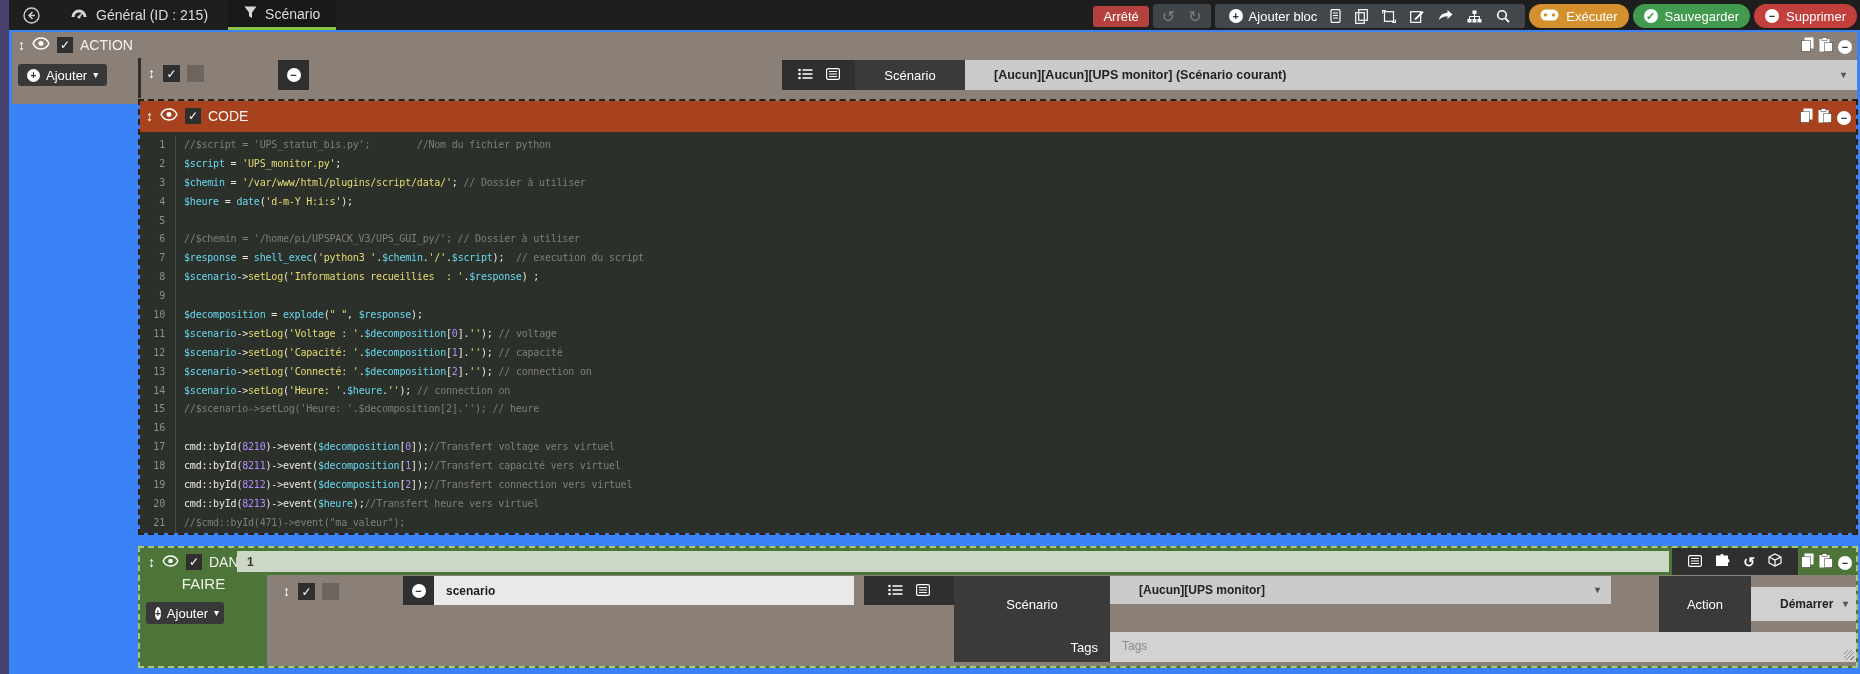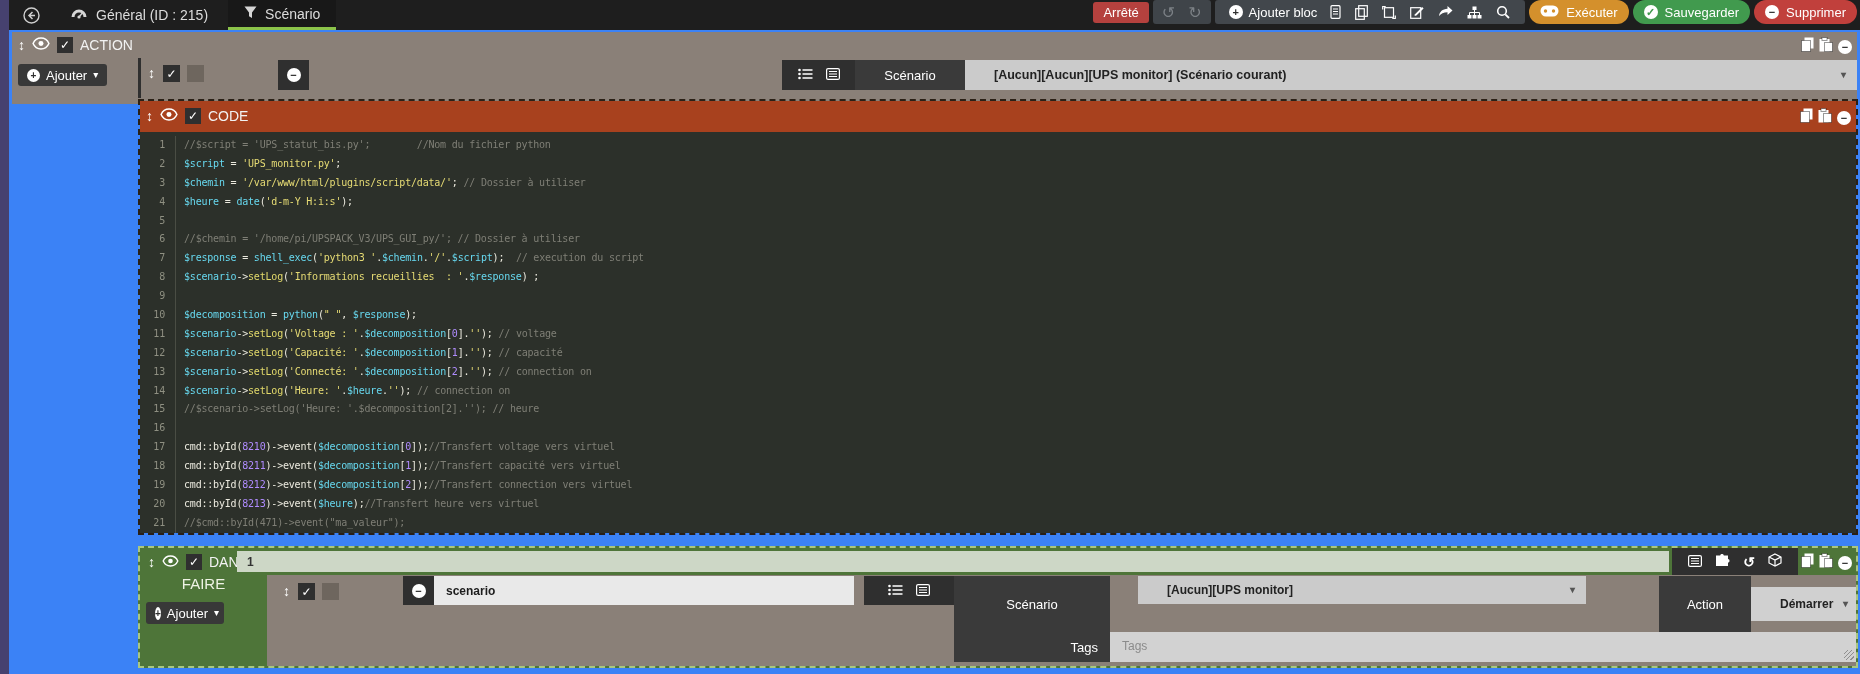--- a/index.html
+++ b/index.html
@@ -6,21 +6,21 @@
   body { background:#14101f; font-family:"Liberation Sans",sans-serif; }
   .screen { position:relative; width:1860px; height:674px; background:#3b82f6; overflow:hidden; font-family:"Liberation Sans",sans-serif; }
   .left-strip { position:absolute; left:0; top:0; width:9px; height:674px; background:#46416f; }
 
   
   .topbar { position:absolute; left:9px; top:0; width:1851px; height:30px; background:#1e1e1e; color:#dcdcdc; }
   .tb-left { position:absolute; left:0; top:0; height:30px; display:flex; align-items:center; }
   .tb-back { margin-left:14px; width:17px; height:17px; display:inline-flex; cursor:pointer; }
   .tb-tab { display:flex; align-items:center; gap:8px; height:30px; padding:0 16px; font-size:14px; margin-left:14px; cursor:pointer; }
   .tb-tab.active { background:#181818; border-bottom:3px solid #8bc34a; margin-left:4px; }
-  .tb-right { position:absolute; right:3px; top:0; height:24px; display:flex; align-items:center; gap:4px; }
+  .tb-right { position:absolute; right:3px; top:0; height:32px; display:flex; align-items:center; gap:4px; }
   .badge { height:21px; line-height:21px; padding:0 10px; border-radius:3px; background:#b5413e; color:#fff; font-size:13px; }
   .undoredo { height:24px; background:#3f4449; border-radius:3px; display:flex; align-items:center; gap:13px; padding:0 9px; color:#7c8186; font-size:16px; }
   .undoredo span { cursor:pointer; }
   .toolbar { height:24px; background:#42474c; border-radius:3px; display:flex; align-items:center; padding:0 8px; color:#fff; }
   .tb-addblock { display:flex; align-items:center; gap:6px; font-size:13px; padding:0 6px; cursor:pointer; white-space:nowrap; }
   .ticon { padding:0 7px; display:inline-flex; align-items:center; cursor:pointer; }
   .btn { height:24px; border-radius:12px; display:flex; align-items:center; gap:7px; padding:0 11px; color:#fff; font-size:13px; cursor:pointer; white-space:nowrap; }
   .btn.exec { background:#d4902c; }
   .btn.save { background:#419a4e; }
   .btn.del  { background:#c1403c; }
@@ -86,21 +86,21 @@
   .faire { text-align:center; color:#eef3e4; font-size:15px; }
   .dans-left .btn-add { position:relative; left:6px; top:10px; width:78px; }
   .dans-content { position:absolute; left:127px; top:27px; right:0; bottom:0; background:#8a8078; }
   .r2-ud { position:absolute; left:16px; top:9px; }
   .r2-cb { position:absolute; left:31px; top:8px; }
   .r2-box { position:absolute; left:55px; top:8px; }
   .r2-minus { left:136px; top:1px; width:31px; height:29px; }
   .r2-name { left:167px; top:1px; width:420px; height:29px; font-size:12px; }
   .r2-icons { left:597px; top:1px; width:90px; height:29px; }
   .lab-scen { left:687px; top:1px; width:156px; height:56px; }
-  .r2-dd { left:843px; top:1px; width:448px; height:28px; font-size:12px;margin-left:28px; }
+  .r2-dd { left:843px; top:1px; width:501px; height:28px; font-size:12px; }
   .r2-filter { position:absolute; left:843px; top:29px; width:549px; height:28px; border:0; background:#d2d2d2; font-size:12px; padding-left:12px; outline:none; font-family:"Liberation Sans",sans-serif; color:#444; }
   .r2-filter::placeholder { color:#8b8b8b; }
   .lab-action { left:1392px; top:1px; width:92px; height:56px; }
   .r2-dem { left:1484px; top:12px; width:105px; height:34px; background:#d0d0d0; font-size:12px; }
   .lab-tags { left:687px; top:57px; width:156px; height:30px; justify-content:flex-end; padding-right:12px; }
   .r2-tags { position:absolute; left:843px; top:57px; width:746px; height:30px; border:0; background:#d2d2d2; font-size:12px; padding:7px 0 0 12px; outline:none; resize:none; font-family:"Liberation Sans",sans-serif; color:#444; }
   .r2-tags::placeholder { color:#8b8b8b; }
   .grip { position:absolute; left:1577px; top:75px; width:10px; height:10px; background:repeating-linear-gradient(-45deg, transparent 0 2px, #8f8f8f 2px 3px); pointer-events:none; }
 </style>
 </head>
@@ -288,21 +288,21 @@
       <div id="code-lines">
           <div class="cl"><span class="g">1</span><span><span class="tk-cm">//$script = 'UPS_statut_bis.py';        //Nom du fichier python</span></span></div>
           <div class="cl"><span class="g">2</span><span><span class="tk-v">$script</span><span class="tk-p"> = </span><span class="tk-s">'UPS_monitor.py'</span><span class="tk-p">;</span></span></div>
           <div class="cl"><span class="g">3</span><span><span class="tk-v">$chemin</span><span class="tk-p"> = </span><span class="tk-s">'/var/www/html/plugins/script/data/'</span><span class="tk-p">; </span><span class="tk-cm">// Dossier à utiliser</span></span></div>
           <div class="cl"><span class="g">4</span><span><span class="tk-v">$heure</span><span class="tk-p"> = </span><span class="tk-f">date</span><span class="tk-p">(</span><span class="tk-s">'d-m-Y H:i:s'</span><span class="tk-p">);</span></span></div>
           <div class="cl"><span class="g">5</span><span></span></div>
           <div class="cl"><span class="g">6</span><span><span class="tk-cm">//$chemin = '/home/pi/UPSPACK_V3/UPS_GUI_py/'; // Dossier à utiliser</span></span></div>
           <div class="cl"><span class="g">7</span><span><span class="tk-v">$response</span><span class="tk-p"> = </span><span class="tk-f">shell_exec</span><span class="tk-p">(</span><span class="tk-s">'python3 '</span><span class="tk-p">.</span><span class="tk-v">$chemin</span><span class="tk-p">.</span><span class="tk-s">'/'</span><span class="tk-p">.</span><span class="tk-v">$script</span><span class="tk-p">);  </span><span class="tk-cm">// execution du script</span></span></div>
           <div class="cl"><span class="g">8</span><span><span class="tk-v">$scenario</span><span class="tk-p">-&gt;</span><span class="tk-m">setLog</span><span class="tk-p">(</span><span class="tk-s">'Informations recueillies  : '</span><span class="tk-p">.</span><span class="tk-v">$response</span><span class="tk-p">) ;</span></span></div>
           <div class="cl"><span class="g">9</span><span></span></div>
-          <div class="cl"><span class="g">10</span><span><span class="tk-v">$decomposition</span><span class="tk-p"> = </span><span class="tk-f">python</span><span class="tk-p">(</span><span class="tk-s">" "</span><span class="tk-p">, </span><span class="tk-v">$response</span><span class="tk-p">);</span></span></div>
+          <div class="cl"><span class="g">10</span><span><span class="tk-v">$decomposition</span><span class="tk-p"> = </span><span class="tk-f">explode</span><span class="tk-p">(</span><span class="tk-s">" "</span><span class="tk-p">, </span><span class="tk-v">$response</span><span class="tk-p">);</span></span></div>
           <div class="cl"><span class="g">11</span><span><span class="tk-v">$scenario</span><span class="tk-p">-&gt;</span><span class="tk-m">setLog</span><span class="tk-p">(</span><span class="tk-s">'Voltage : '</span><span class="tk-p">.</span><span class="tk-v">$decomposition</span><span class="tk-p">[</span><span class="tk-n">0</span><span class="tk-p">].</span><span class="tk-s">''</span><span class="tk-p">); </span><span class="tk-cm">// voltage</span></span></div>
           <div class="cl"><span class="g">12</span><span><span class="tk-v">$scenario</span><span class="tk-p">-&gt;</span><span class="tk-m">setLog</span><span class="tk-p">(</span><span class="tk-s">'Capacité: '</span><span class="tk-p">.</span><span class="tk-v">$decomposition</span><span class="tk-p">[</span><span class="tk-n">1</span><span class="tk-p">].</span><span class="tk-s">''</span><span class="tk-p">); </span><span class="tk-cm">// capacité</span></span></div>
           <div class="cl"><span class="g">13</span><span><span class="tk-v">$scenario</span><span class="tk-p">-&gt;</span><span class="tk-m">setLog</span><span class="tk-p">(</span><span class="tk-s">'Connecté: '</span><span class="tk-p">.</span><span class="tk-v">$decomposition</span><span class="tk-p">[</span><span class="tk-n">2</span><span class="tk-p">].</span><span class="tk-s">''</span><span class="tk-p">); </span><span class="tk-cm">// connection on</span></span></div>
           <div class="cl"><span class="g">14</span><span><span class="tk-v">$scenario</span><span class="tk-p">-&gt;</span><span class="tk-m">setLog</span><span class="tk-p">(</span><span class="tk-s">'Heure: '</span><span class="tk-p">.</span><span class="tk-v">$heure</span><span class="tk-p">.</span><span class="tk-s">''</span><span class="tk-p">); </span><span class="tk-cm">// connection on</span></span></div>
           <div class="cl"><span class="g">15</span><span><span class="tk-cm">//$scenario-&gt;setLog('Heure: '.$decomposition[2].''); // heure</span></span></div>
           <div class="cl"><span class="g">16</span><span></span></div>
           <div class="cl"><span class="g">17</span><span><span class="tk-p">cmd::byId(</span><span class="tk-n">8210</span><span class="tk-p">)-&gt;event(</span><span class="tk-v">$decomposition</span><span class="tk-p">[</span><span class="tk-n">0</span><span class="tk-p">]);</span><span class="tk-cm">//Transfert voltage vers virtuel</span></span></div>
           <div class="cl"><span class="g">18</span><span><span class="tk-p">cmd::byId(</span><span class="tk-n">8211</span><span class="tk-p">)-&gt;event(</span><span class="tk-v">$decomposition</span><span class="tk-p">[</span><span class="tk-n">1</span><span class="tk-p">]);</span><span class="tk-cm">//Transfert capacité vers virtuel</span></span></div>
           <div class="cl"><span class="g">19</span><span><span class="tk-p">cmd::byId(</span><span class="tk-n">8212</span><span class="tk-p">)-&gt;event(</span><span class="tk-v">$decomposition</span><span class="tk-p">[</span><span class="tk-n">2</span><span class="tk-p">]);</span><span class="tk-cm">//Transfert connection vers virtuel</span></span></div>
           <div class="cl"><span class="g">20</span><span><span class="tk-p">cmd::byId(</span><span class="tk-n">8213</span><span class="tk-p">)-&gt;event(</span><span class="tk-v">$heure</span><span class="tk-p">);</span><span class="tk-cm">//Transfert heure vers virtuel</span></span></div>

